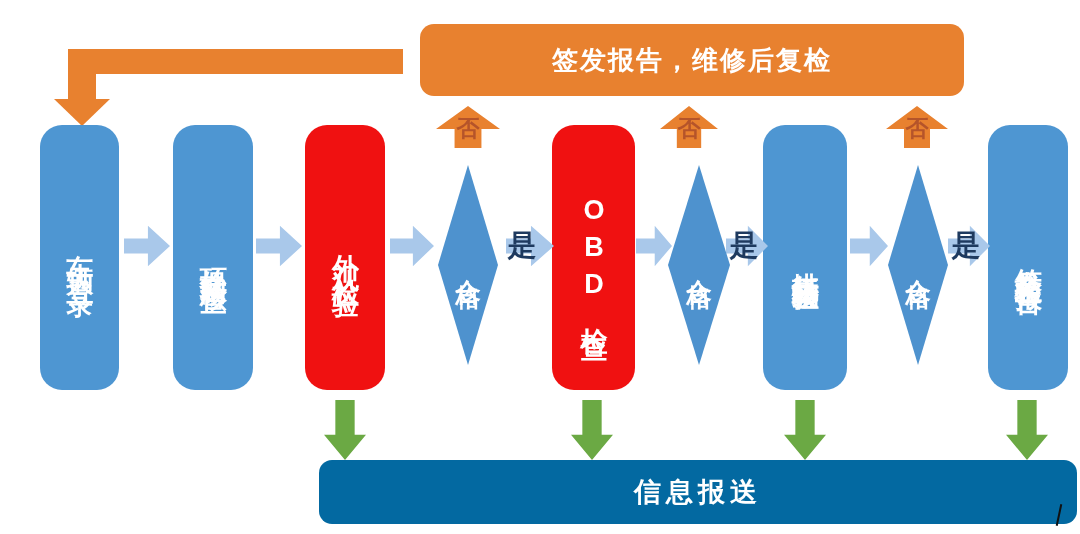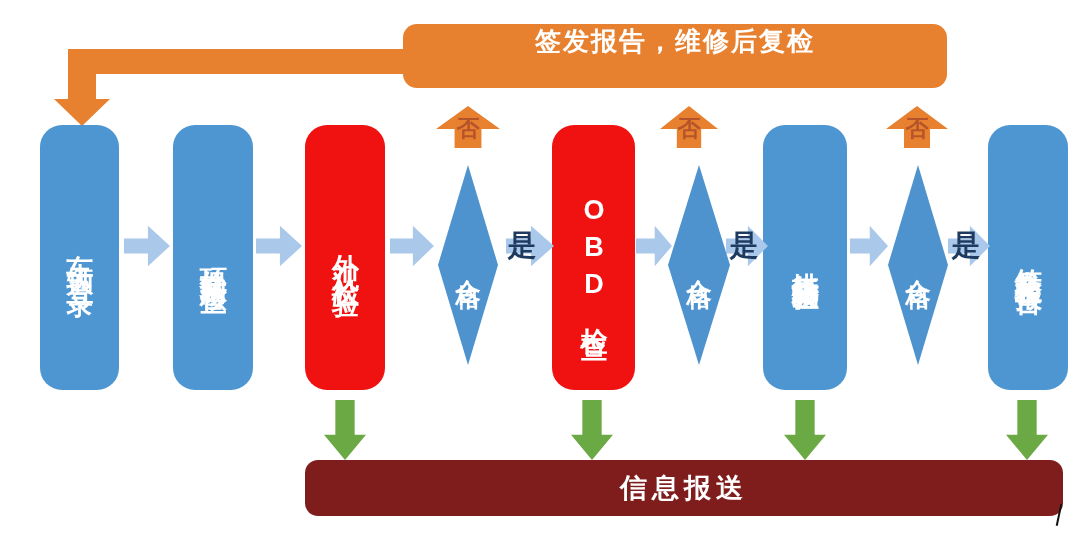--- a/index.html
+++ b/index.html
@@ -5,23 +5,23 @@
   html,body{margin:0;padding:0;background:#ffffff;}
   #stage{
     position:relative;
     width:1080px;height:534px;
     background:#ffffff;
     overflow:hidden;
     font-family:"Liberation Sans","DejaVu Sans",sans-serif;
   }
   
   .banner{
-    position:absolute;left:403px;top:24px;width:544px;height:64px;
+    position:absolute;left:420px;top:24px;width:544px;height:72px;
     background:#E8812F;border-radius:14px;
-    display:flex;justify-content:center;
+    display:flex;align-items:center;justify-content:center;
   }
   .banner span{
     color:#ffffff;font-size:26px;font-weight:bold;letter-spacing:2px;
   }
   
   .elbow-h{position:absolute;left:68px;top:49px;width:335px;height:25px;background:#E8812F;}
   .elbow-v{position:absolute;left:68px;top:49px;width:28px;height:52px;background:#E8812F;}
   .elbow-head{
     position:absolute;left:54px;top:99px;width:56px;height:27px;background:#E8812F;
     clip-path:polygon(0 0,100% 0,50% 100%);
@@ -69,22 +69,22 @@
     display:flex;align-items:center;justify-content:center;
     color:#1E3A5F;font-size:29px;font-weight:bold;
   }
   
   .darrow{
     position:absolute;top:400px;width:42px;height:60px;background:#6BA944;
     clip-path:polygon(27% 0,73% 0,73% 58%,100% 58%,50% 100%,0 58%,27% 58%);
   }
   
   .bar{
-    position:absolute;left:305px;top:460px;width:758px;height:56px;
-    background:#7f1d1d;border-radius:13px;
+    position:absolute;left:319px;top:460px;width:758px;height:64px;
+    background:#0369a1;border-radius:13px;
     display:flex;align-items:center;justify-content:center;
   }
   .bar span{color:#ffffff;font-size:27px;font-weight:bold;letter-spacing:5px;}
   
   .stray{
     position:absolute;left:1058px;top:504px;width:2px;height:22px;
     background:#111111;transform:rotate(12deg);
   }
 </style>
 </head>

